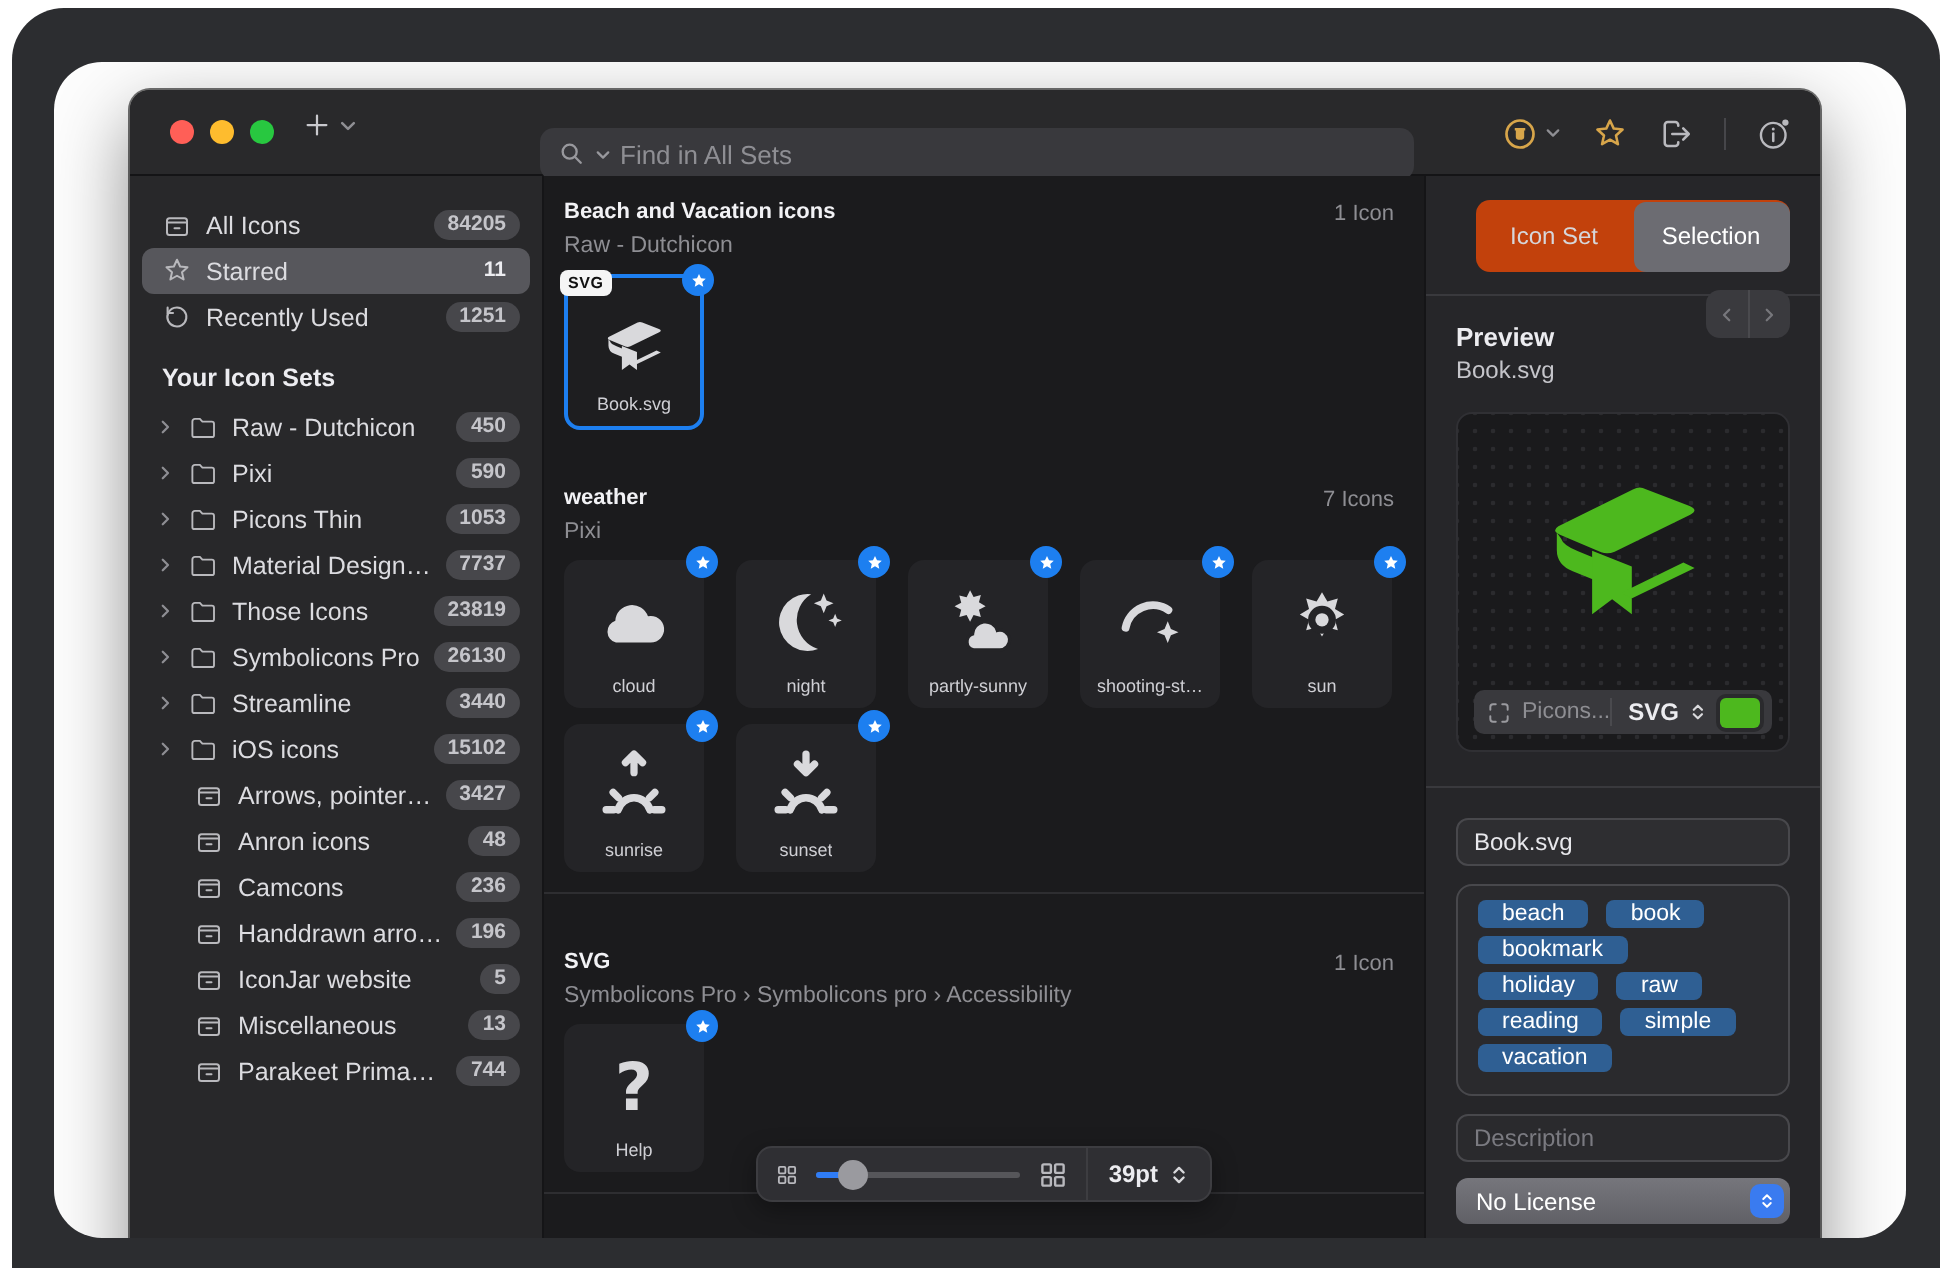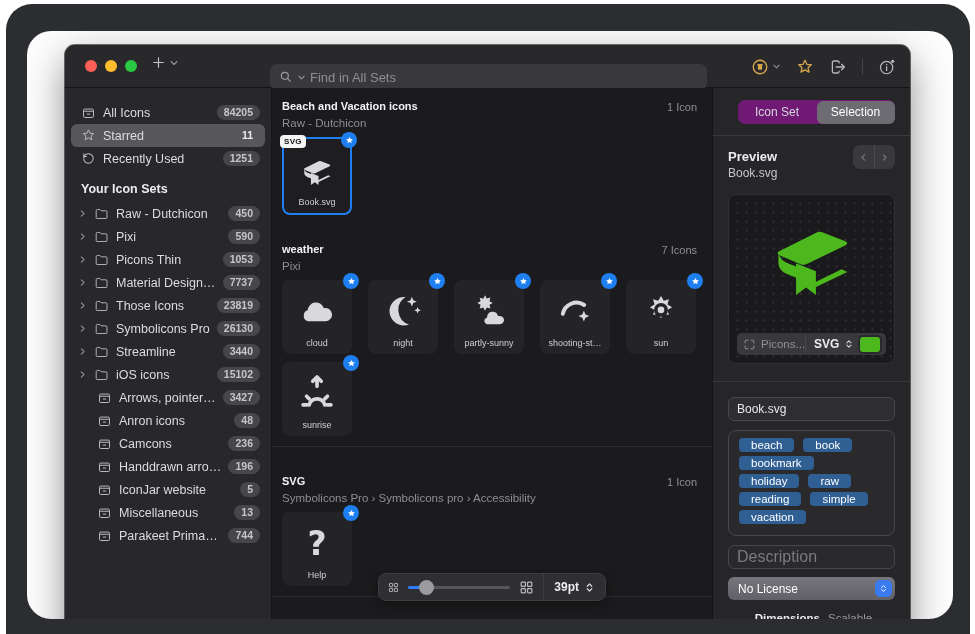--- a/index.html
+++ b/index.html
@@ -90,21 +90,21 @@
   .ztrack { position:relative; flex:1; height:3px; background:#56565a; border-radius:2px; }
   .zfill { position:absolute; left:0; top:0; bottom:0; width:18px; background:#2f7cf6; border-radius:2px; }
   .zthumb { position:absolute; left:11px; top:-6px; width:15px; height:15px; border-radius:50%; background:#9a9a9f; }
   .zsep { width:1px; align-self:stretch; background:#3d3d41; }
   .zsize { display:flex; align-items:center; gap:5px; color:#ececf0; font-size:12px; font-weight:bold; padding:0 2px; }
   .zsize .glyph { width:11px; height:11px; color:#d9d9dc; }
 
   
   .inspector { position:relative; width:198px; flex:none; background:#262629;
     border-left:1px solid #151517; padding:12px 15px 0; }
-  .segmented { position:relative; height:24px; background:#701a75; border-radius:7px; display:flex;margin-left:10px; }
+  .segmented { position:relative; height:36px; background:#c2410c; border-radius:7px; display:flex;margin-left:10px; }
   .seg { flex:1; display:flex; align-items:center; justify-content:center;
     font-size:12px; color:#d6d6da; border-radius:6px; }
   .seg.active { background:#6c6c72; color:#fff; margin:0.5px; }
   .insp-div { height:1px; background:#39393d; margin:11px -15px 0; }
   .prev-head { margin-top:13px; }
   .prev-heading { font-size:13px; font-weight:bold; color:#ececf0; line-height:16px; }
   .prev-file { font-size:12px; color:#c5c5ca; line-height:16px; }
   .navbtns { position:absolute; right:15px; top:57px; width:42px; height:24px;
     background:#3a3a3e; border-radius:7px; display:flex; }
   .navbtn { flex:1; display:flex; align-items:center; justify-content:center; color:#77777c; }
@@ -125,21 +125,21 @@
   .prevbar .ud { width:10px; height:10px; color:#d9d9dc; margin-right:6px; }
   .swatch { width:20px; height:15px; border-radius:3px; background:#4db81e; box-shadow:0 0 0 2px #2a2a2d; }
   .insp-div2 { height:1px; background:#39393d; margin:17px -15px 0; }
   .namefield { margin-top:15px; height:24px; width:100%; background:#2e2e31;
     border:1px solid #48484c; border-radius:6px; color:#e8e8ec; font-size:12px; padding:0 8px; outline:none; }
   .tagsbox { margin-top:9px; min-height:78px; background:#2a2a2d; border:1px solid #48484c;
     border-radius:8px; padding:7px 6px; }
   .tagrow { display:flex; gap:9px; margin-bottom:4px; padding-left:4px; }
   .tag { background:#2f5f93; color:#fff; font-size:11.5px; border-radius:4px; padding:1px 12px; }
   .descfield { margin-top:9px; height:24px; width:100%; background:#2a2a2d;
-    border:1px solid #48484c; border-radius:6px; color:#e8e8ec; font-size:16px; padding:0 8px; outline:none; }
+    border:1px solid #48484c; border-radius:6px; color:#e8e8ec; font-size:12px; padding:0 8px; outline:none; }
   .descfield::placeholder { color:#7a7a80; }
   .license { margin-top:8px; height:23px; border-radius:6px;
     background:linear-gradient(180deg,#76767c,#606066); display:flex; align-items:center;
     padding:0 3px 0 10px; color:#fff; font-size:12px; }
   .license .lic-label { flex:1; }
   .lic-step { width:17px; height:17px; background:#3a7bf0; border-radius:5px;
     display:flex; align-items:center; justify-content:center; color:#fff; }
   .lic-step .glyph { width:9px; height:9px; }
   .meta { margin-top:12px; display:grid; grid-template-columns:92px 1fr; gap:6px 8px; }
   .meta .m-label { text-align:right; font-size:11.5px; font-weight:bold; color:#ececf0; }
@@ -586,20 +586,35 @@
                     </div>
                     <span class="cell-glyph glyph">
                       <svg viewBox="0 0 24 24" fill="none" stroke="currentColor">
                         <path d="M12 2.3v5.5M9.3 4.6L12 1.9l2.7 2.7" stroke-width="2.3" stroke-linecap="round" stroke-linejoin="round"></path>
                         <path d="M7 19.5a5.2 5.2 0 0110 0" stroke-width="2.4" stroke-linecap="round"></path>
                         <path d="M3.2 19.5h2.4M18.4 19.5h2.4M5.4 14l1.7 1.7M18.6 14l-1.7 1.7" stroke-width="2.3" stroke-linecap="round"></path>
                       </svg>
                     </span>
                     <div class="cell-label">sunrise</div>
                   </div>
+                  <div class="cell">
+                    <div class="star-badge">
+                      <svg viewBox="0 0 24 24" fill="#fff">
+                        <path d="M12 2.5l2.7 5.8 6.3.7-4.7 4.3 1.4 6.2-5.7-3.3-5.7 3.3 1.4-6.2L3 9l6.3-.7z"></path>
+                      </svg>
+                    </div>
+                    <span class="cell-glyph glyph">
+                      <svg viewBox="0 0 24 24" fill="none" stroke="currentColor">
+                        <path d="M12 1.9v5.5M9.3 5.1L12 7.8l2.7-2.7" stroke-width="2.3" stroke-linecap="round" stroke-linejoin="round"></path>
+                        <path d="M7 19.5a5.2 5.2 0 0110 0" stroke-width="2.4" stroke-linecap="round"></path>
+                        <path d="M3.2 19.5h2.4M18.4 19.5h2.4M5.4 14l1.7 1.7M18.6 14l-1.7 1.7" stroke-width="2.3" stroke-linecap="round"></path>
+                      </svg>
+                    </span>
+                    <div class="cell-label">sunset</div>
+                  </div>
                 </div>
               </section>
               <div class="msec-div"></div>
               <section class="msec">
                 <div class="msec-head">
                   <div>
                     <div class="msec-title">SVG</div>
                     <div class="msec-sub">Symbolicons Pro  ›  Symbolicons pro  ›  Accessibility</div>
                   </div>
                   <div class="msec-count">1 Icon</div>

